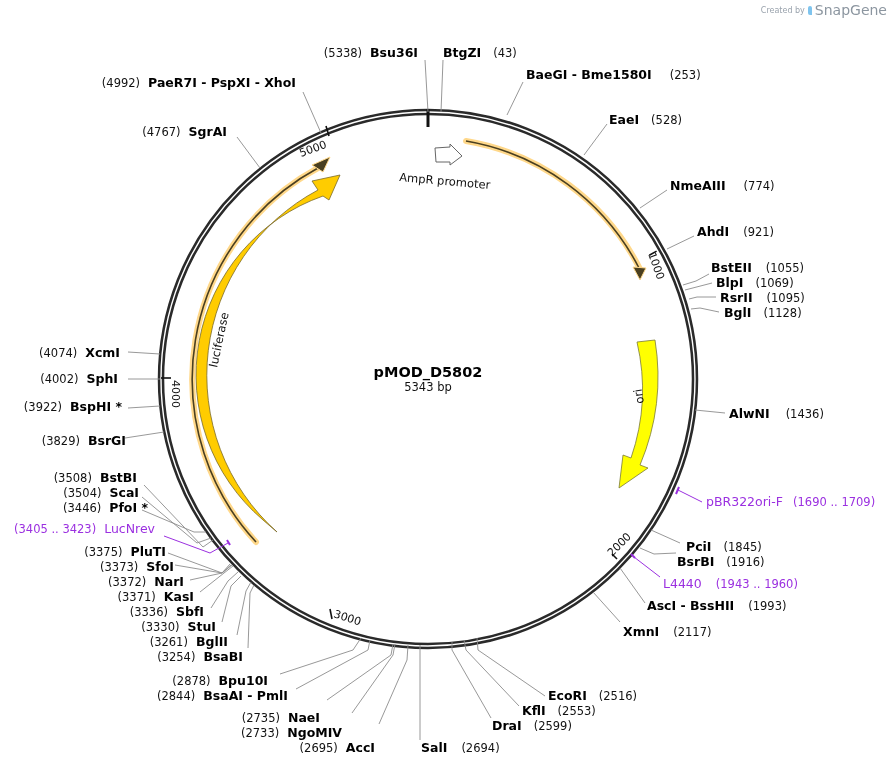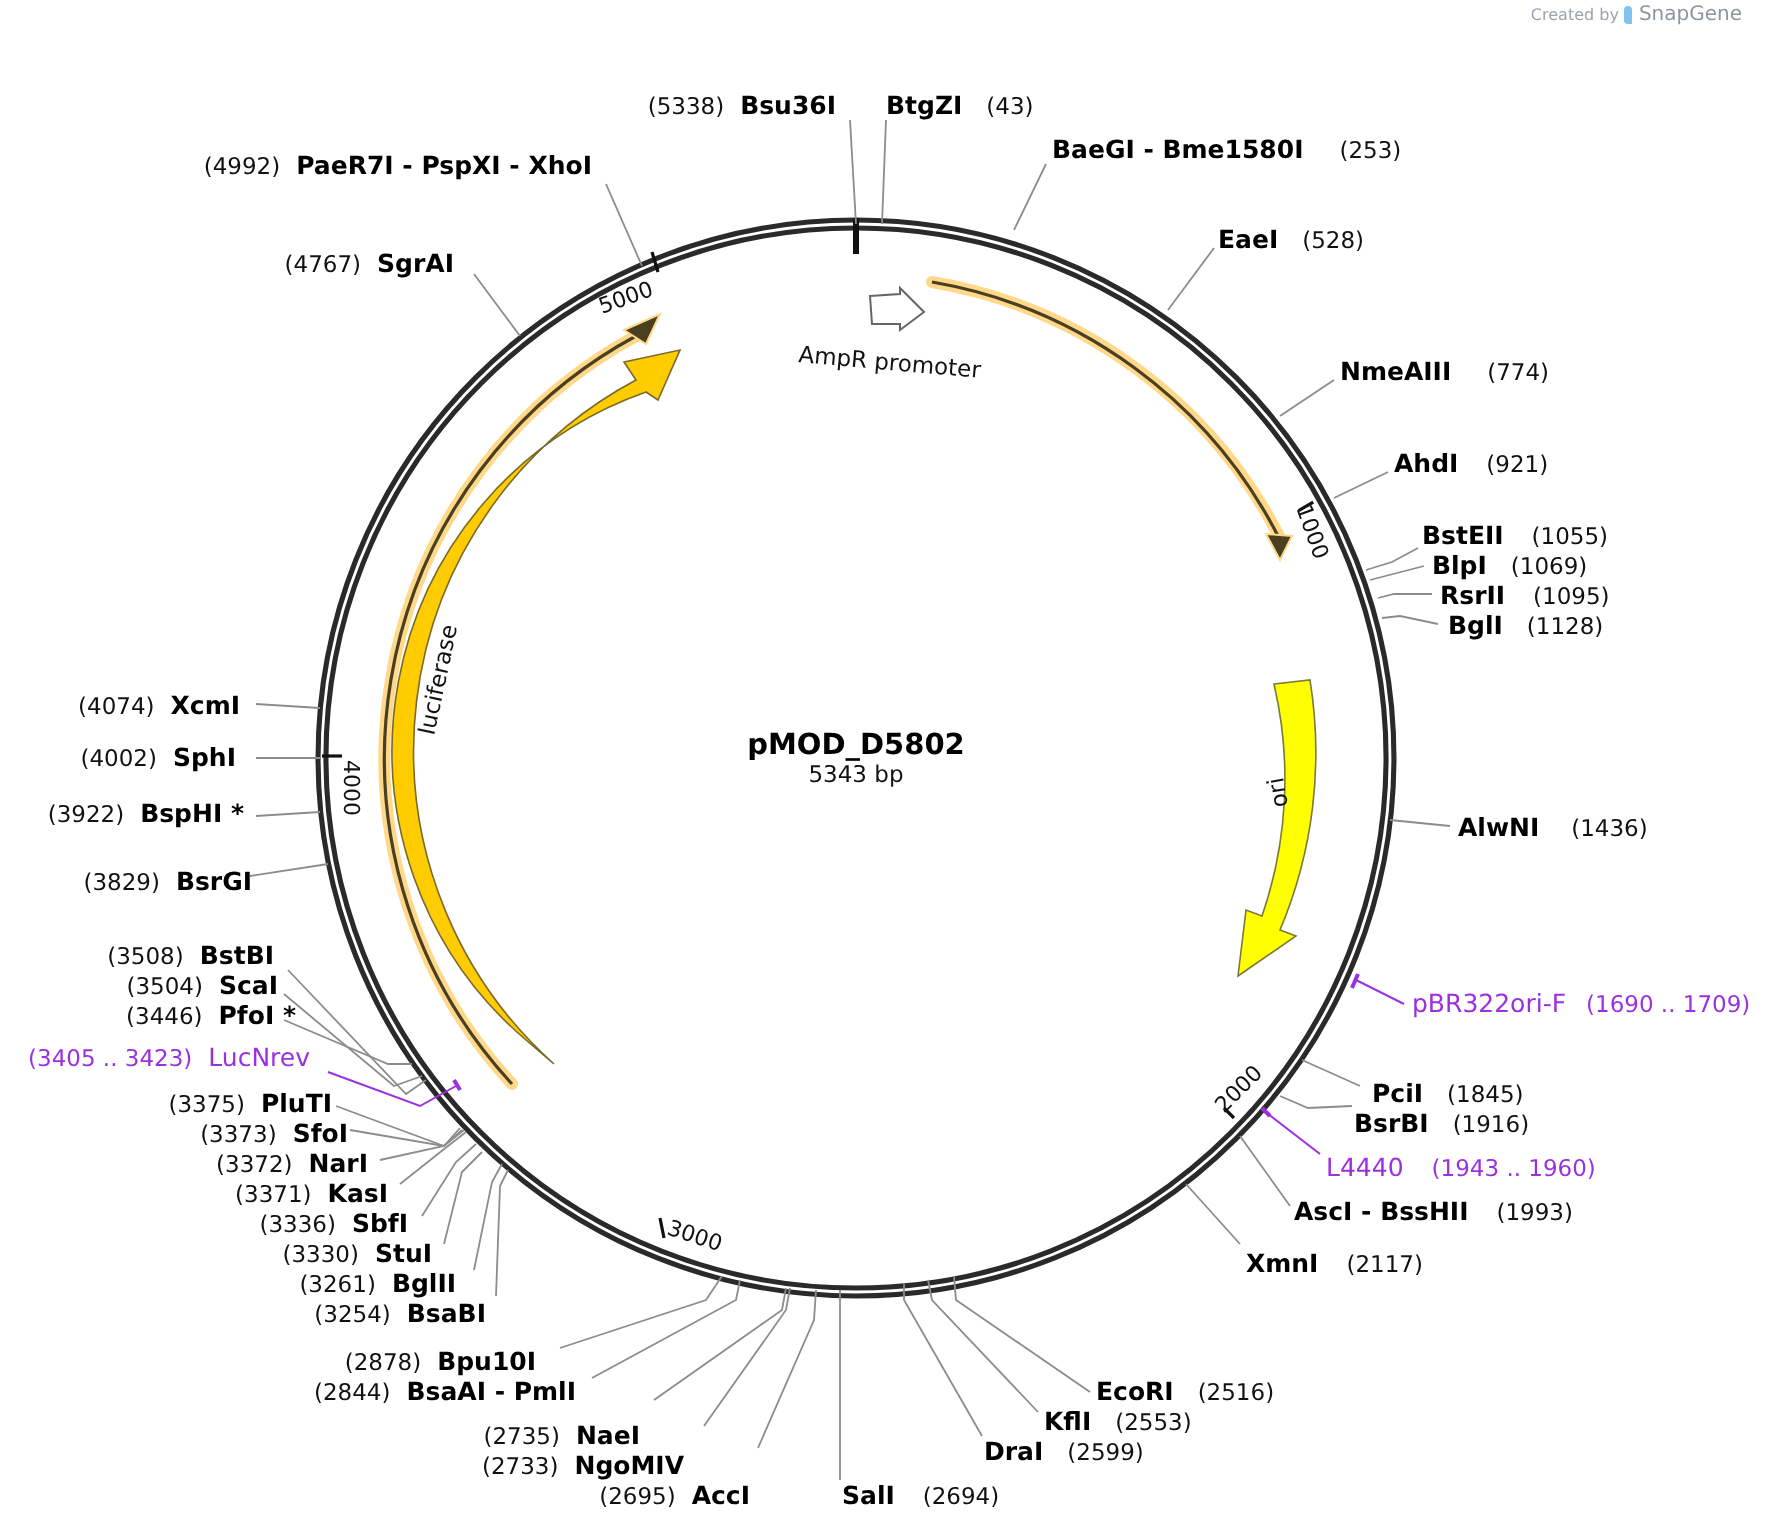--- a/index.html
+++ b/index.html
@@ -1,19 +1,19 @@
 <!DOCTYPE html>
 <html><head>
 <meta charset="utf-8">
 <style>
   html, body { margin: 0; padding: 0; background: #ffffff; }
   body { width: 895px; height: 766px; position: relative; overflow: hidden; font-family: "DejaVu Sans", sans-serif; }
   #map { position: absolute; left: 0; top: 0; }
-  .logo { position: absolute; right: 24px; top: 2px; font-size: 8px; color: #9aa3ad; display: flex; align-items: center; gap: 3px; }
-  .logo .brand { font-size: 10px; color: #8c96a0; }
+  .logo { position: absolute; right: 8px; top: 2px; font-size: 8px; color: #9aa3ad; display: flex; align-items: center; gap: 3px; }
+  .logo .brand { font-size: 14px; color: #8c96a0; }
   .logo .mark { width: 4px; height: 9px; background: #7fc4ee; border-radius: 2px 2px 0 2px; display: inline-block; }
   .lbl-pos { font-size: 11.5px; fill: #111; }
   .lbl-name { font-size: 12.5px; font-weight: bold; fill: #000; }
   .lbl-primer { font-size: 12.5px; fill: #9b30e0; }
   .lbl-primer-pos { font-size: 11.5px; fill: #9b30e0; }
   .tick-lbl { font-size: 11px; fill: #111; }
   .title { font-size: 14.5px; font-weight: bold; fill: #000; }
   .subtitle { font-size: 11.5px; fill: #111; }
   .feat-lbl { font-size: 11.5px; fill: #111; }
 </style>

